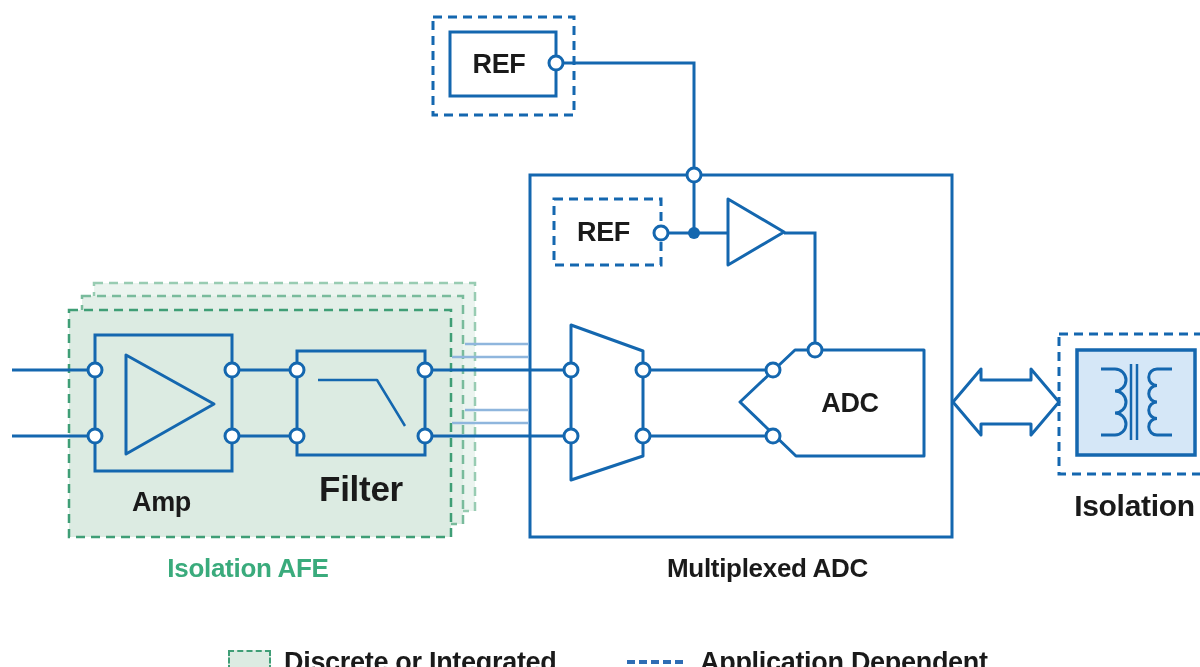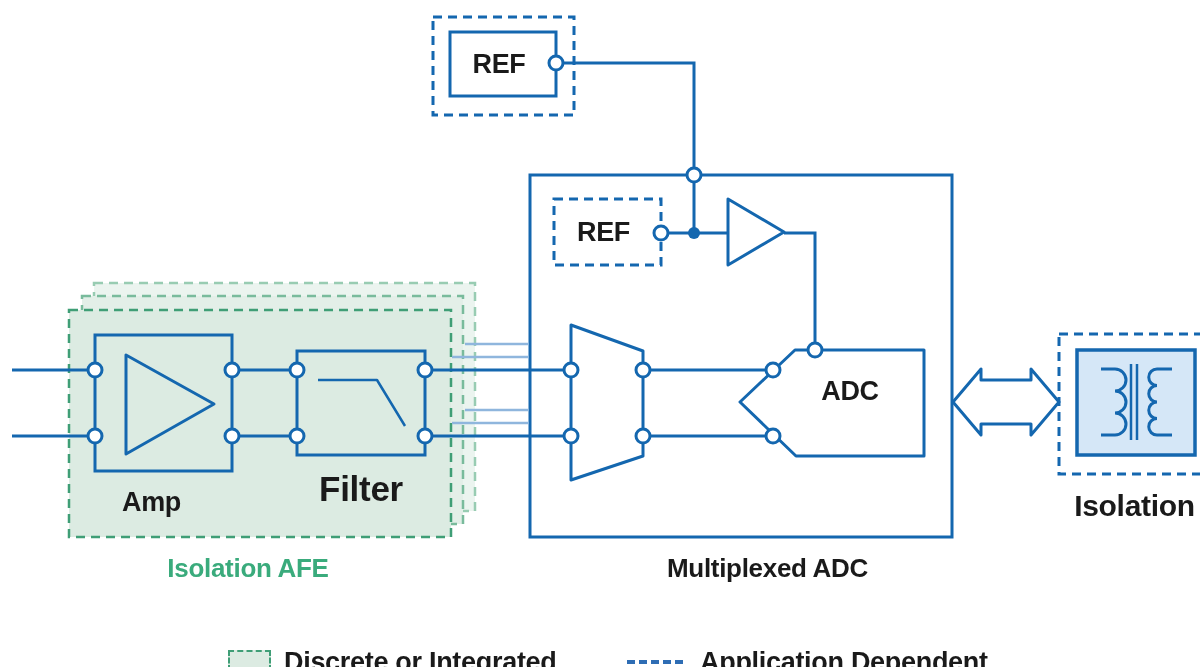--- a/index.html
+++ b/index.html
@@ -138,22 +138,22 @@
       <circle class="term" cx="559" cy="424" r="7"></circle>
       <circle class="term" cx="631" cy="358" r="7"></circle>
       <circle class="term" cx="631" cy="424" r="7"></circle>
       <circle class="term" cx="761" cy="358" r="7"></circle>
       <circle class="term" cx="761" cy="424" r="7"></circle>
     </g>
   </svg>
 
   <div class="lbl" style="left:438px;top:20px;width:98px;height:64px;font-size:27px;">REF</div>
   <div class="lbl" style="left:542px;top:187px;width:99px;height:66px;font-size:27px;">REF</div>
-  <div class="lbl" style="left:768px;top:364px;width:140px;height:30px;font-size:27px;">ADC</div>
-  <div class="lbl" style="left:71px;top:475px;width:137px;height:30px;font-size:27px;">Amp</div>
+  <div class="lbl" style="left:768px;top:376px;width:140px;height:30px;font-size:27px;">ADC</div>
+  <div class="lbl" style="left:81px;top:475px;width:137px;height:30px;font-size:27px;">Amp</div>
   <div class="lbl" style="left:285px;top:461px;width:128px;height:30px;font-size:35px;">Filter</div>
   <div class="lbl" style="left:1047px;top:480px;width:151px;height:28px;font-size:30px;">Isolation</div>
   <div class="lbl green" style="left:106px;top:542px;width:260px;height:28px;font-size:26px;">Isolation AFE</div>
   <div class="lbl" style="left:618px;top:542px;width:275px;height:28px;font-size:26px;">Multiplexed ADC</div>
 
   <div>
     <span class="legend-swatch"></span>
     <div class="lbl" style="left:272px;top:636px;height:28px;font-size:27px;text-align:center;">Discrete or Integrated</div>
     <span class="legend-dash"></span>
     <div class="lbl" style="left:688px;top:636px;height:28px;font-size:27px;">Application Dependent</div>

